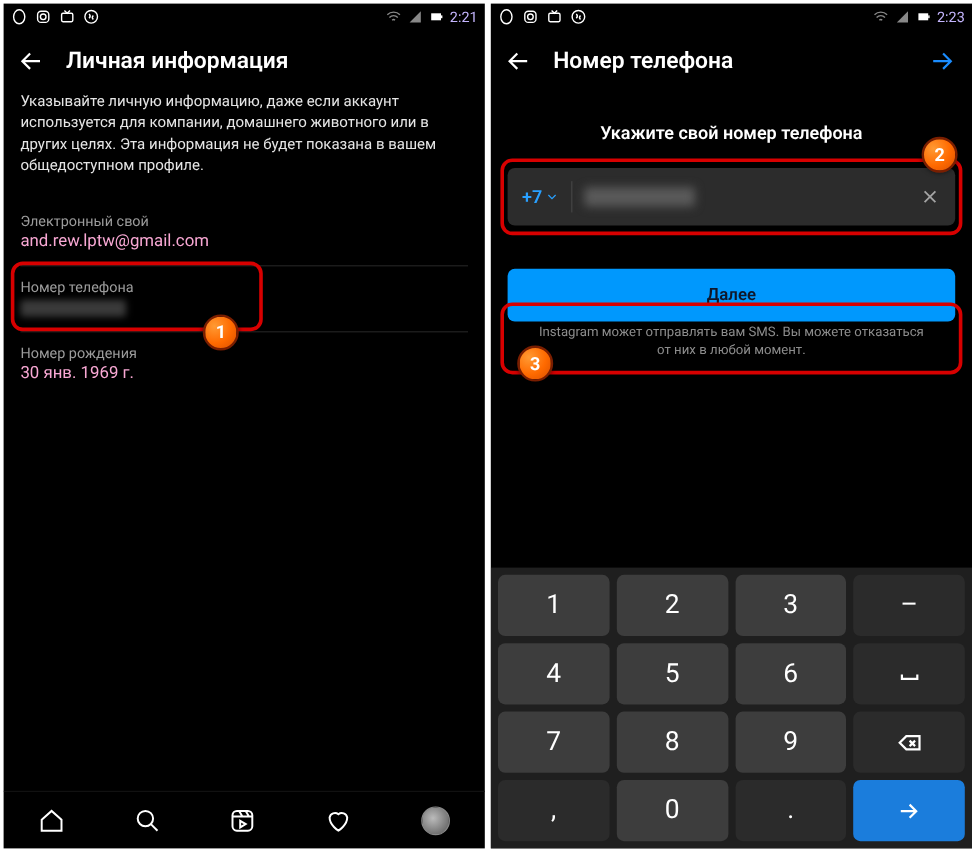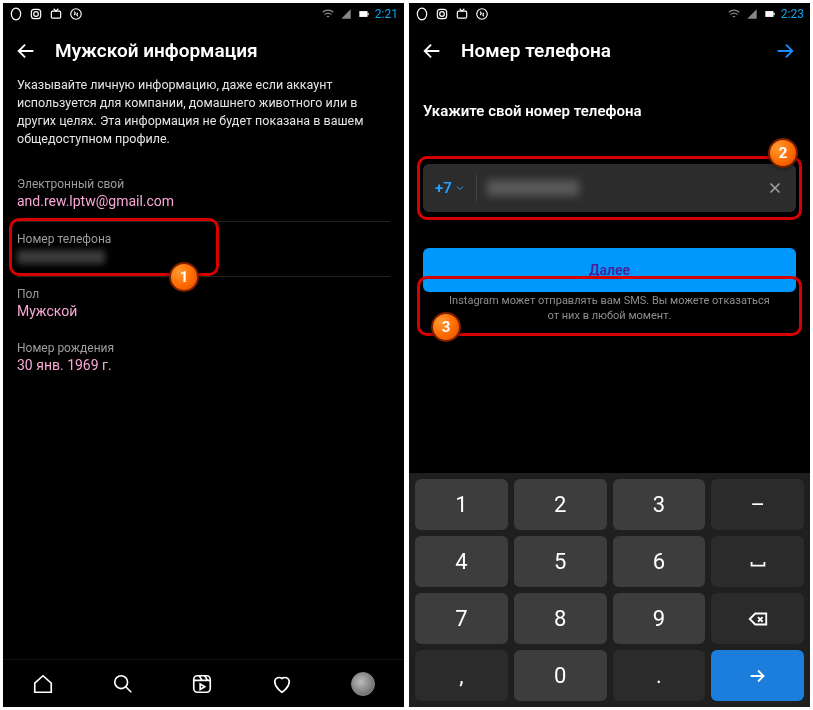--- a/index.html
+++ b/index.html
@@ -22,21 +22,21 @@
     color: #fff;
   }
   
   .statusbar {
     height: 22px;
     display: flex;
     align-items: center;
     justify-content: space-between;
     padding: 0 6px;
     font-size: 12px;
-    color: #0ea5e9;
+    color: #c4b5fd;
   }
   .status-left { display:flex; gap:6px; align-items:center;}
   .status-right { display:flex; gap:4px; align-items:center;}
   .sicon { width:14px; height:14px; display:inline-flex; align-items:center; justify-content:center;}
   .sicon svg { width:14px; height:14px; fill:#fff; }
   
   .app-header {
     display:flex; align-items:center; gap:18px;
     padding: 14px 14px 14px 12px;
   }
@@ -81,37 +81,37 @@
   }
   .nicon { width:22px; height:22px; }
   .nicon svg { width:22px; height:22px; fill:none; stroke:#fff; stroke-width:1.8;}
   .avatar {
     width:24px; height:24px; border-radius:50%;
     background: radial-gradient(circle at 40% 40%, #bbb, #555);
     border:1px solid #888;
   }
   
   .r-body { padding: 26px 14px 0 14px; position:relative;}
-  .r-heading { font-size:15px; font-weight:600; margin-bottom:44px;}
+  .r-heading { text-align:center; font-size:15px; font-weight:600; margin-bottom:20px;}
   .input-row {
     background:#2c2c2c; border-radius:6px; height:48px;
     display:flex; align-items:center; padding:0 12px; gap:10px;
   }
   .cc { color:#29a0ff; font-size:15px; font-weight:600; display:flex; align-items:center; gap:2px;}
   .cc svg { width:12px; height:12px; stroke:#29a0ff; fill:none; stroke-width:2;}
   .vdivider { width:1px; height:26px; background:#454545;}
   .num-blur { flex:0 0 auto; height:16px; width:92px; background:#5a5a5a; filter:blur(4px); border-radius:2px;}
   .spacer { flex:1;}
   .clear-x { width:18px; height:18px; }
   .clear-x svg { width:18px; height:18px; stroke:#a4a4a4; stroke-width:2; fill:none;}
   .next-btn {
     margin-top:36px;
     background:#0098fd; height:44px; border-radius:6px;
     display:flex; align-items:center; justify-content:center;
-    font-size:14px; font-weight:600; color:#4c1d95;
+    font-size:14px; font-weight:600; color:#0f172a;
   }
   .hint { margin-top:1px; color:#8d8d8d; font-size:11px; text-align:center; line-height:1.4; padding:0 20px;}
   
   .keypad {
     margin-top:auto;
     background:#1f1f1f;
     padding:6px;
     display:grid;
     grid-template-columns: repeat(4, 1fr);
     gap:6px;
@@ -175,21 +175,21 @@
       <span>2:21</span>
     </div>
   </div>
 
   <div class="app-header">
     <div class="back">
       <svg viewBox="0 0 24 24">
           <path d="M20 12H4M11 5l-7 7 7 7"></path>
         </svg>
     </div>
-    <div class="title">Мужской информация</div>
+    <div class="title">Личная информация</div>
   </div>
 
   <div class="desc">Указывайте личную информацию, даже если аккаунт используется для компании, домашнего животного или в других целях. Эта информация не будет показана в вашем общедоступном профиле.</div>
 
   <div class="field">
     <div class="lab">Электронный свой</div>
     <div class="val">and.rew.lptw@gmail.com</div>
   </div>
   <div class="divider"></div>
 
@@ -198,24 +198,20 @@
       <div class="lab">Номер телефона</div>
       <div class="blurred-val"></div>
     </div>
     <div class="callout" style="left:6px; top:-4px; width:210px; height:58px;"></div>
     <div class="bubble" style="left:166px; top:40px;">
         <span>1</span>
       </div>
   </div>
   <div class="divider"></div>
 
-  <div class="field">
-    <div class="lab">Пол</div>
-    <div class="val">Мужской</div>
-  </div>
 
   <div class="field">
     <div class="lab">Номер рождения</div>
     <div class="val">30 янв. 1969 г.</div>
   </div>
 
   <div class="bottom-nav">
     <div class="nicon"><svg viewBox="0 0 24 24">
           <path d="M3 11l9-8 9 8v10H3z"></path>
         </svg></div>

